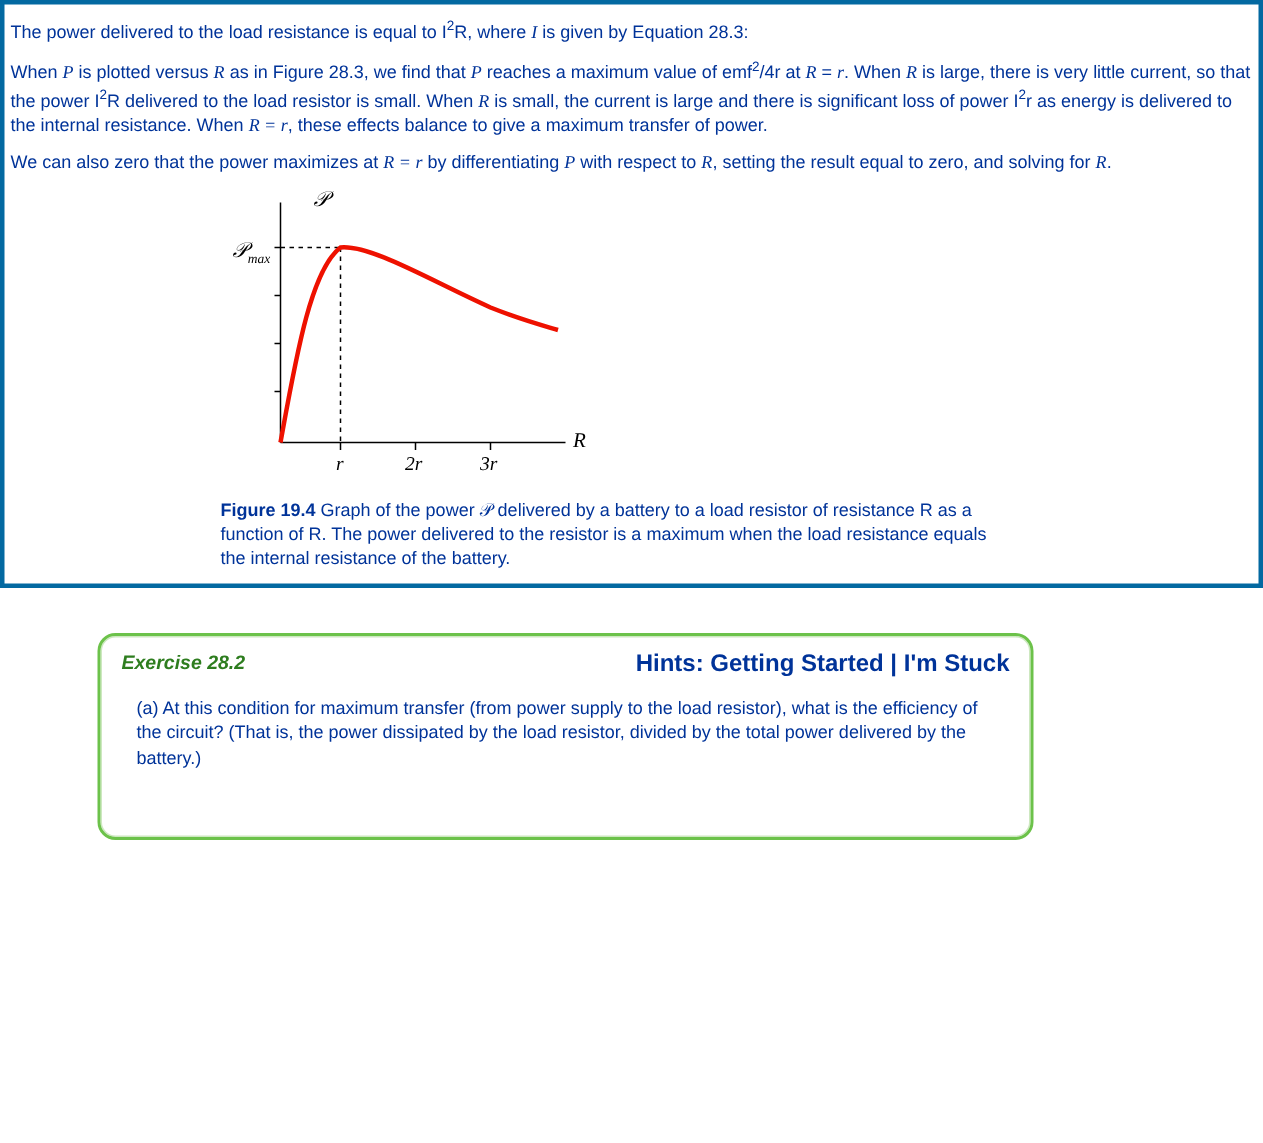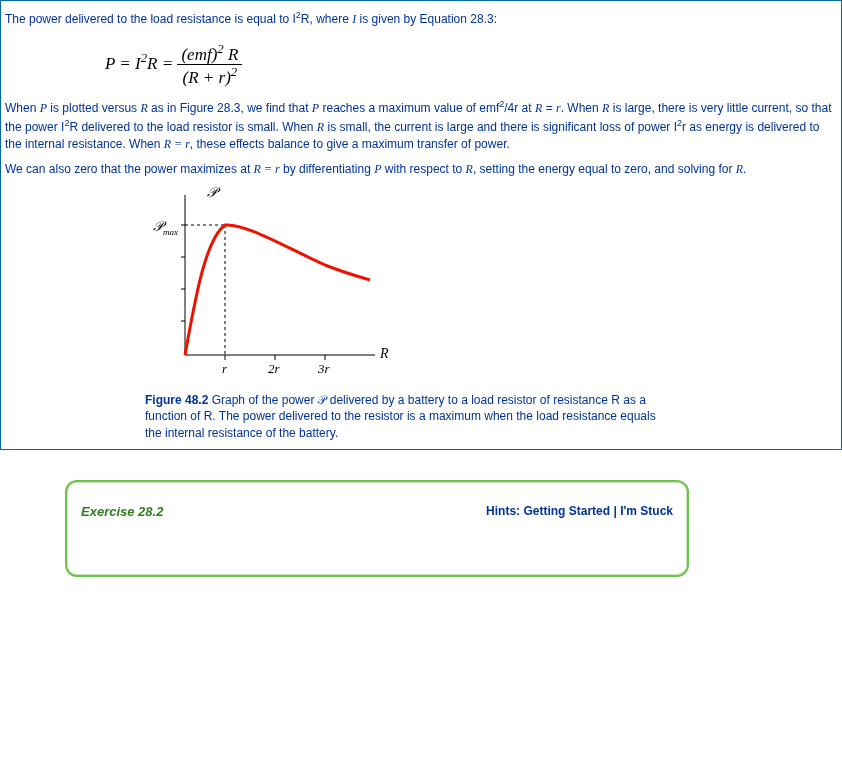--- a/index.html
+++ b/index.html
@@ -5,21 +5,21 @@
   body {
     margin: 0;
     padding: 0;
     font-family: Verdana, Arial, sans-serif;
     font-size: 12px;
     color: #000;
     background: #fff;
     width: 842px;
   }
   .explain-box {
-    border: 1px solid #0369a1;
+    border: 3px solid #0369a1;
     padding: 4px 4px 8px 4px;
     margin: 0 0 4px 0;
   }
   .blue-text { color: #003399; }
   .para { margin: 4px 0 8px 0; line-height: 1.4; }
   .eq-block {
     font-family: "Times New Roman", serif;
     font-size: 17px;
     padding: 6px 0 6px 100px;
     font-style: italic;
@@ -47,29 +47,29 @@
     margin: 30px 0 0 65px;
     width: 620px;
     border: 2px solid #6cc24a;
     border-radius: 12px;
     padding: 0;
     box-shadow: inset 0 0 0 1px #cde8c0;
   }
   .ex-headrow {
     display: flex;
     justify-content: space-between;
-    padding: 22px 14px 6px 14px;
+    padding: 10px 14px 6px 14px;
   }
   .ex-title {
     color: #2e7d1f;
     font-weight: bold;
     font-style: italic;
     font-size: 13px;
   }
-  .ex-hints { color: #003399; font-weight: bold; font-size: 12px; }
+  .ex-hints { color: #003399; font-weight: bold; font-size: 16px; }
   .ex-hints a { color: #003399; text-decoration: none; }
   .ex-body {
     padding: 6px 20px 20px 24px;
     color: #003399;
     line-height: 1.4;
   }
   .ex-body input[type="text"]{
     border: 1px solid #888;
     height: 16px;
     width: 90px;
@@ -83,33 +83,27 @@
 </style>
 </head>
 <body>
 
 <div class="explain-box">
 
   <div class="para blue-text">
     <span>The power delivered to the load resistance is equal to I</span><sup>2</sup><span>R, where </span><span class="eq-inline">I</span><span> is given by Equation 28.3:</span>
   </div>
 
-  <div class="eq-block">
-    <span>P = I</span><sup>2</sup><span>R = </span><span class="frac">
-      <span class="num"><span>(emf)</span><sup>2</sup><span> R</span></span>
-      <span class="den"><span>(R + r)</span><sup>2</sup></span>
-    </span>
-  </div>
 
   <div class="para blue-text">
     <span>When </span><span class="eq-inline">P</span><span> is plotted versus </span><span class="eq-inline">R</span><span> as in Figure 28.3, we find that </span><span class="eq-inline">P</span><span> reaches a maximum value of emf</span><sup>2</sup><span>/4r at </span><span class="eq-inline">R</span><span> = </span><span class="eq-inline">r</span><span>. When </span><span class="eq-inline">R</span><span> is large, there is very little current, so that the power I</span><sup>2</sup><span>R delivered to the load resistor is small. When </span><span class="eq-inline">R</span><span> is small, the current is large and there is significant loss of power I</span><sup>2</sup><span>r as energy is delivered to the internal resistance. When </span><span class="eq-inline">R = r</span><span>, these effects balance to give a maximum transfer of power.</span>
   </div>
 
   <div class="para blue-text">
-    <span>We can also zero that the power maximizes at </span><span class="eq-inline">R = r</span><span> by differentiating </span><span class="eq-inline">P</span><span> with respect to </span><span class="eq-inline">R</span><span>, setting the energy equal to zero, and solving for </span><span class="eq-inline">R</span>.
+    <span>We can also zero that the power maximizes at </span><span class="eq-inline">R = r</span><span> by differentiating </span><span class="eq-inline">P</span><span> with respect to </span><span class="eq-inline">R</span><span>, setting the result equal to zero, and solving for </span><span class="eq-inline">R</span>.
   </div>
 
   <div class="fig-wrap">
     <svg width="260" height="200">
 
       <line x1="40" y1="10" x2="40" y2="170" stroke="#000" stroke-width="1"></line>
       <line x1="40" y1="170" x2="230" y2="170" stroke="#000" stroke-width="1"></line>
 
       <line x1="36" y1="40" x2="40" y2="40" stroke="#000"></line>
       <line x1="36" y1="72" x2="40" y2="72" stroke="#000"></line>
@@ -127,32 +121,33 @@
 
       <text x="62" y="12" font-size="14">𝒫</text>
       <text x="8" y="46" font-size="14"><tspan>𝒫</tspan><tspan font-size="9" dy="4">max</tspan></text>
       <text x="235" y="173" font-size="14">R</text>
       <text x="77" y="188" font-size="13">r</text>
       <text x="123" y="188" font-size="13">2r</text>
       <text x="173" y="188" font-size="13">3r</text>
     </svg>
 
     <div class="fig-caption">
-      <b>Figure 48.2</b><span> Graph of the power 𝒫 delivered by a battery to a load resistor of resistance R as a function of R. The power delivered to the resistor is a maximum when the load resistance equals the internal resistance of the battery.</span>
+      <b>Figure 19.4</b><span> Graph of the power 𝒫 delivered by a battery to a load resistor of resistance R as a function of R. The power delivered to the resistor is a maximum when the load resistance equals the internal resistance of the battery.</span>
     </div>
   </div>
 </div>
 
 <div class="ex-outer">
   <div class="ex-headrow">
     <span class="ex-title">Exercise 28.2</span>
     <span class="ex-hints">
       <span>Hints: </span><a href="#">Getting Started</a><span> | </span><a href="#">I'm Stuck</a>
     </span>
   </div>
   <div class="ex-body">
 
     <div class="q-block">
+      <div>(a) At this condition for maximum transfer (from power supply to the load resistor), what is the efficiency of the circuit? (That is, the power dissipated by the load resistor, divided by the total power delivered by the battery.)</div>
     </div>
 
 
   </div>
 </div>
 
 </body></html>

